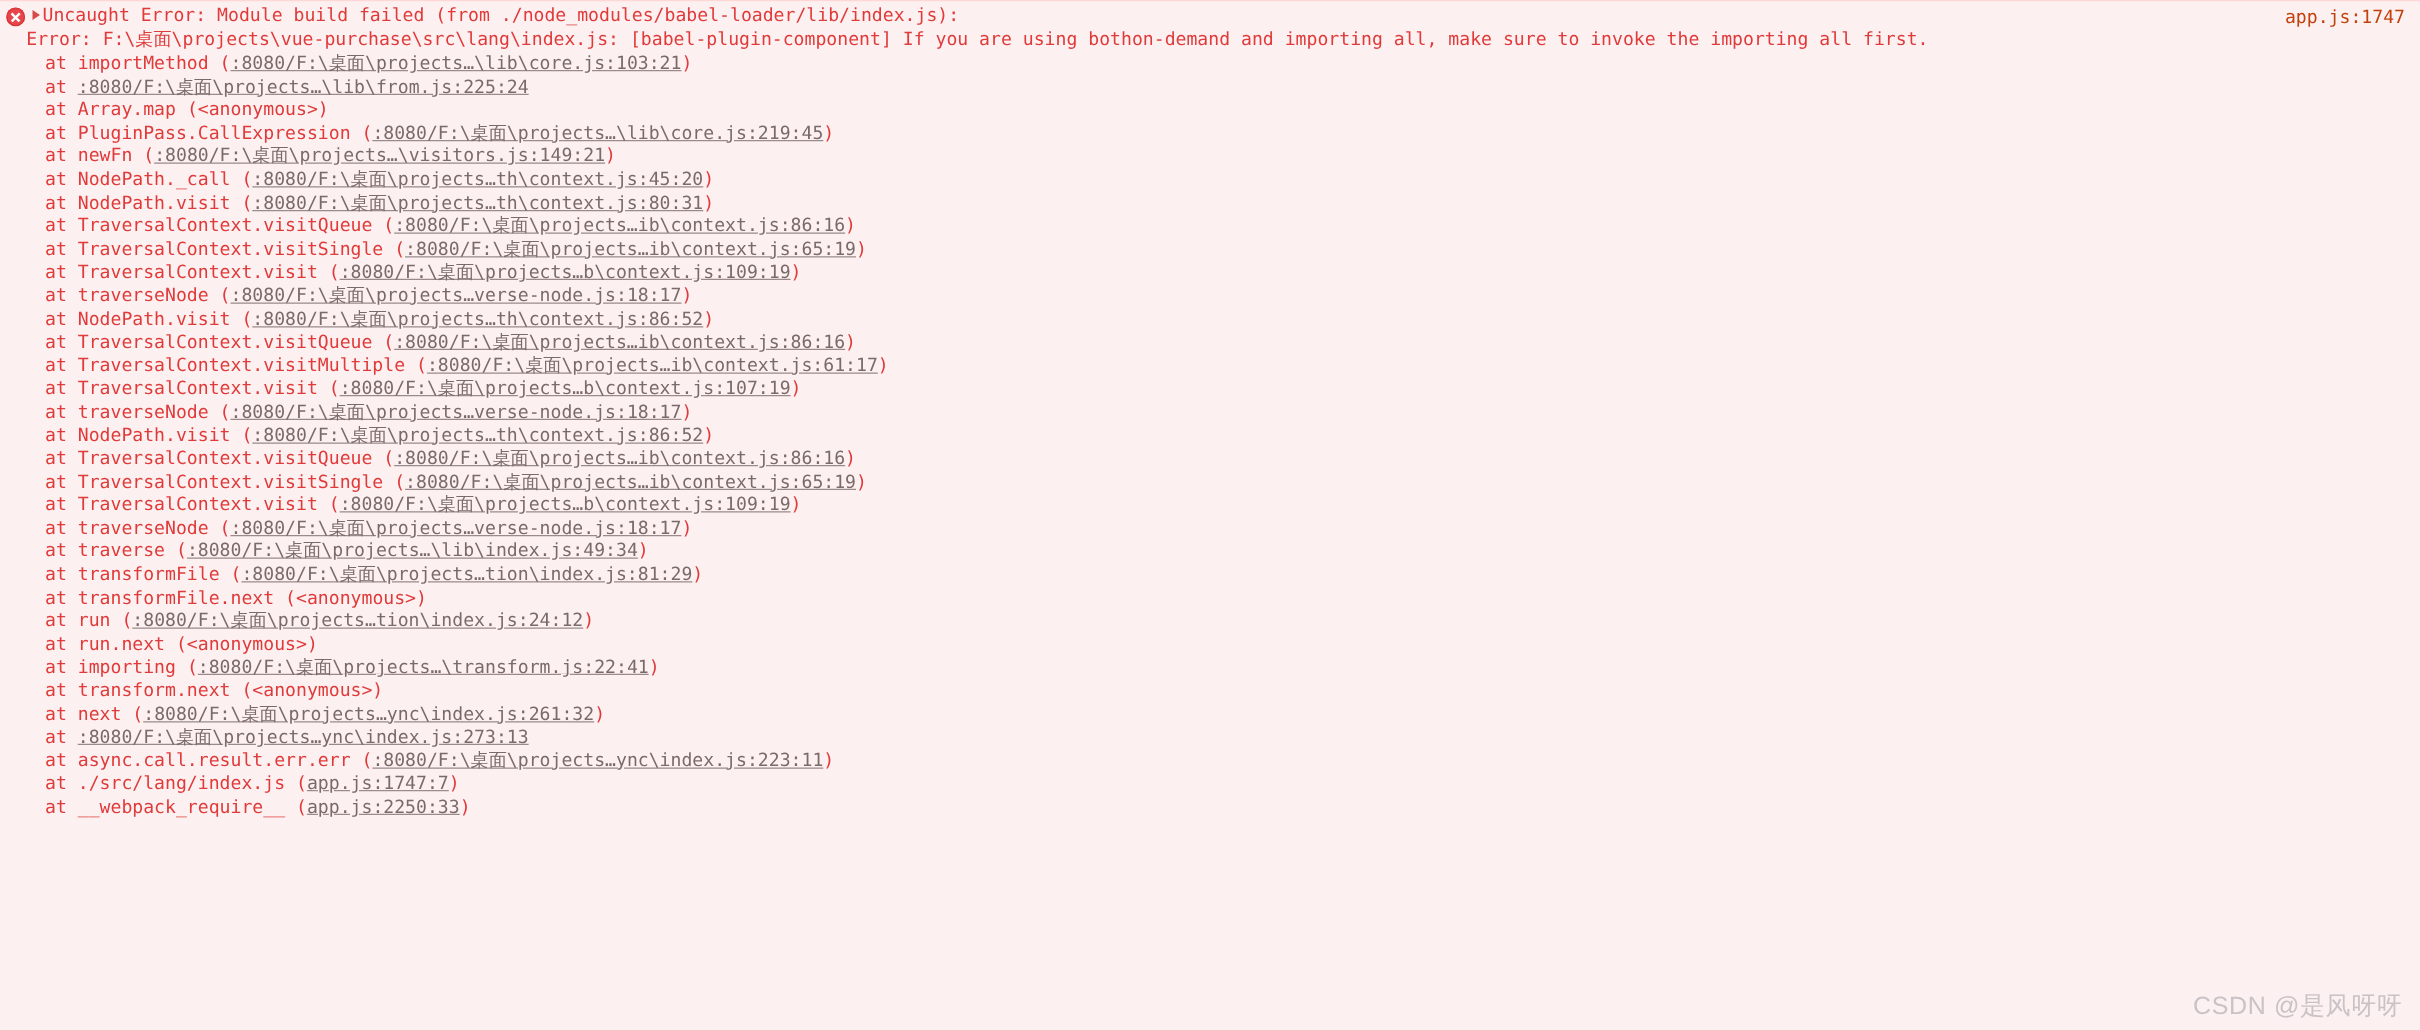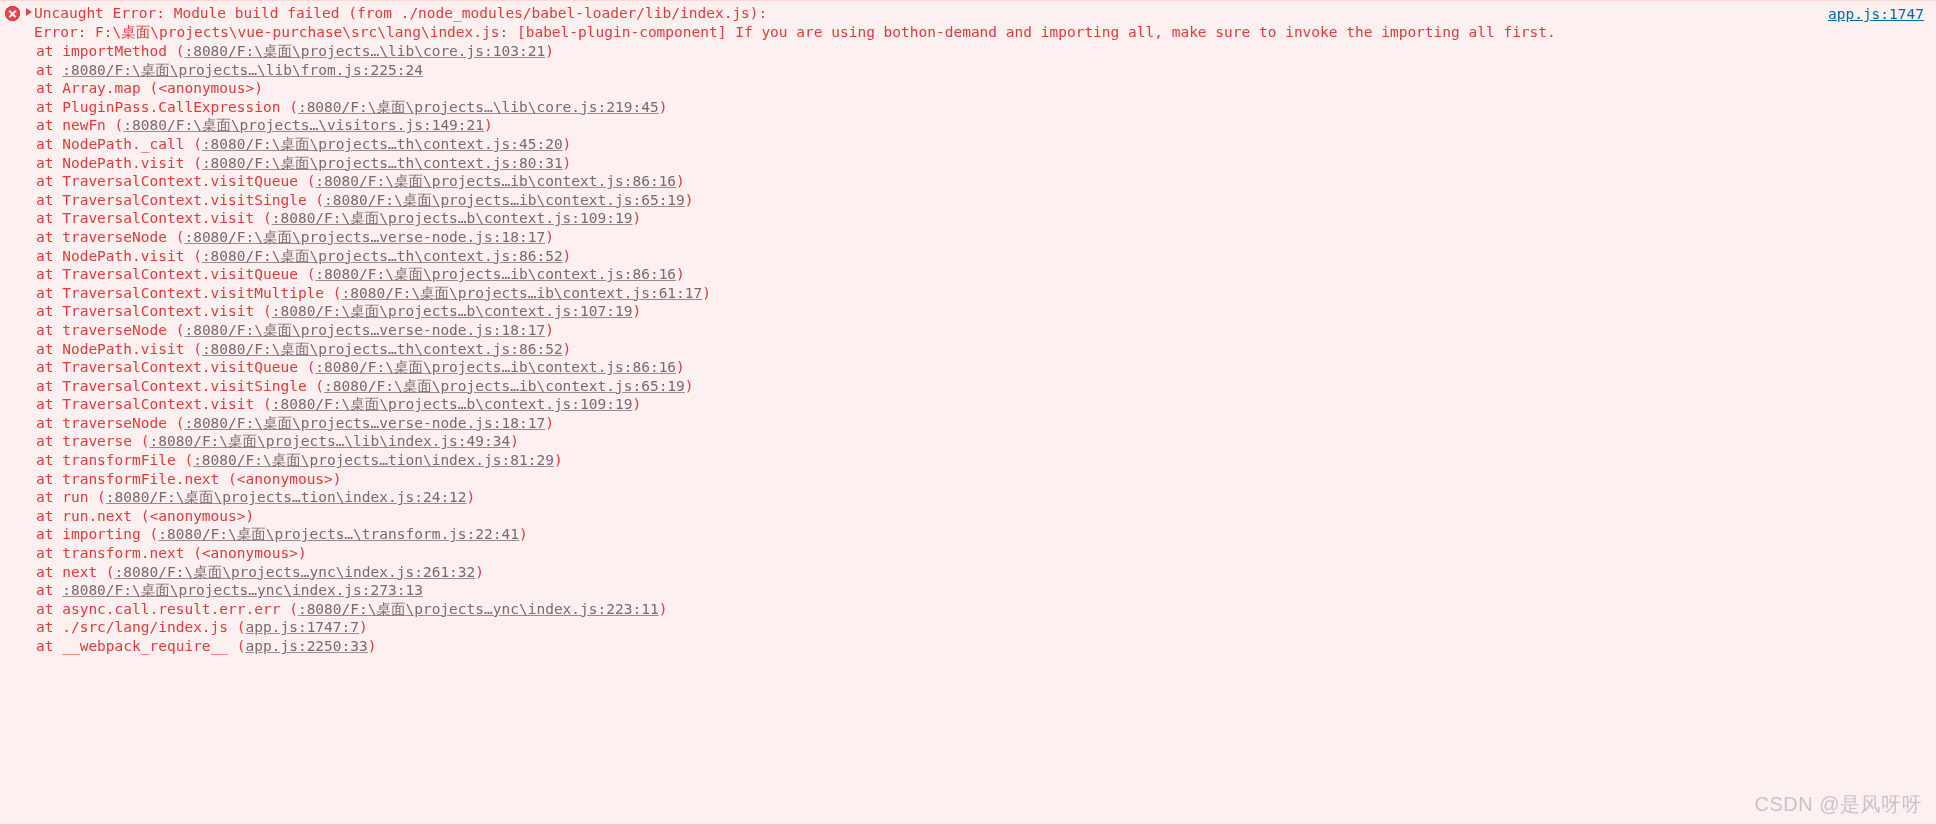--- a/index.html
+++ b/index.html
@@ -77,22 +77,21 @@
     white-space: pre;
     letter-spacing: 0px;
   }
 
   .source-link {
     position: absolute;
     right: 12px;
     top: 4px;
     font-size: 14.5px;
     line-height: 18.6px;
-    color: #0369a1;
-    text-decoration: underline;
+    color: #c2410c;
     cursor: pointer;
   }
 
   .stack-area {
     position: absolute;
     left: 0;
     top: 22px;
     right: 0;
   }
 
@@ -132,21 +131,21 @@
 
 <div id="console-error-panel">
 
   <div class="error-head">
     <span class="error-icon"></span>
     <span class="disclosure-triangle"></span>
     <div class="console-text"><span>Uncaught Error: Module build failed (from ./node_modules/babel-loader/lib/index.js):</span></div>
     <a class="source-link">app.js:1747</a>
   </div>
 
-  <div class="console-text" style="position:absolute; left:34px; top:22px; right:12px;">Error: F:\桌面\projects\vue-purchase\src\lang\index.js: [babel-plugin-component] If you are using bothon-demand and importing all, make sure to invoke the importing all first.</div>
+  <div class="console-text" style="position:absolute; left:21px; top:22px; right:12px;">Error: F:\桌面\projects\vue-purchase\src\lang\index.js: [babel-plugin-component] If you are using bothon-demand and importing all, make sure to invoke the importing all first.</div>
 
   <div class="stack-area" id="stack-area" style="top: 41px;">
       <div class="stack-line"><span class="fn">at importMethod </span><span class="paren">(</span><a class="loc">:8080/F:\桌面\projects…\lib\core.js:103:21</a><span class="paren">)</span></div>
       <div class="stack-line"><span class="fn">at </span><a class="loc">:8080/F:\桌面\projects…\lib\from.js:225:24</a></div>
       <div class="stack-line"><span class="fn">at Array.map </span><span class="anon">(&lt;anonymous&gt;)</span></div>
       <div class="stack-line"><span class="fn">at PluginPass.CallExpression </span><span class="paren">(</span><a class="loc">:8080/F:\桌面\projects…\lib\core.js:219:45</a><span class="paren">)</span></div>
       <div class="stack-line"><span class="fn">at newFn </span><span class="paren">(</span><a class="loc">:8080/F:\桌面\projects…\visitors.js:149:21</a><span class="paren">)</span></div>
       <div class="stack-line"><span class="fn">at NodePath._call </span><span class="paren">(</span><a class="loc">:8080/F:\桌面\projects…th\context.js:45:20</a><span class="paren">)</span></div>
       <div class="stack-line"><span class="fn">at NodePath.visit </span><span class="paren">(</span><a class="loc">:8080/F:\桌面\projects…th\context.js:80:31</a><span class="paren">)</span></div>
       <div class="stack-line"><span class="fn">at TraversalContext.visitQueue </span><span class="paren">(</span><a class="loc">:8080/F:\桌面\projects…ib\context.js:86:16</a><span class="paren">)</span></div>

